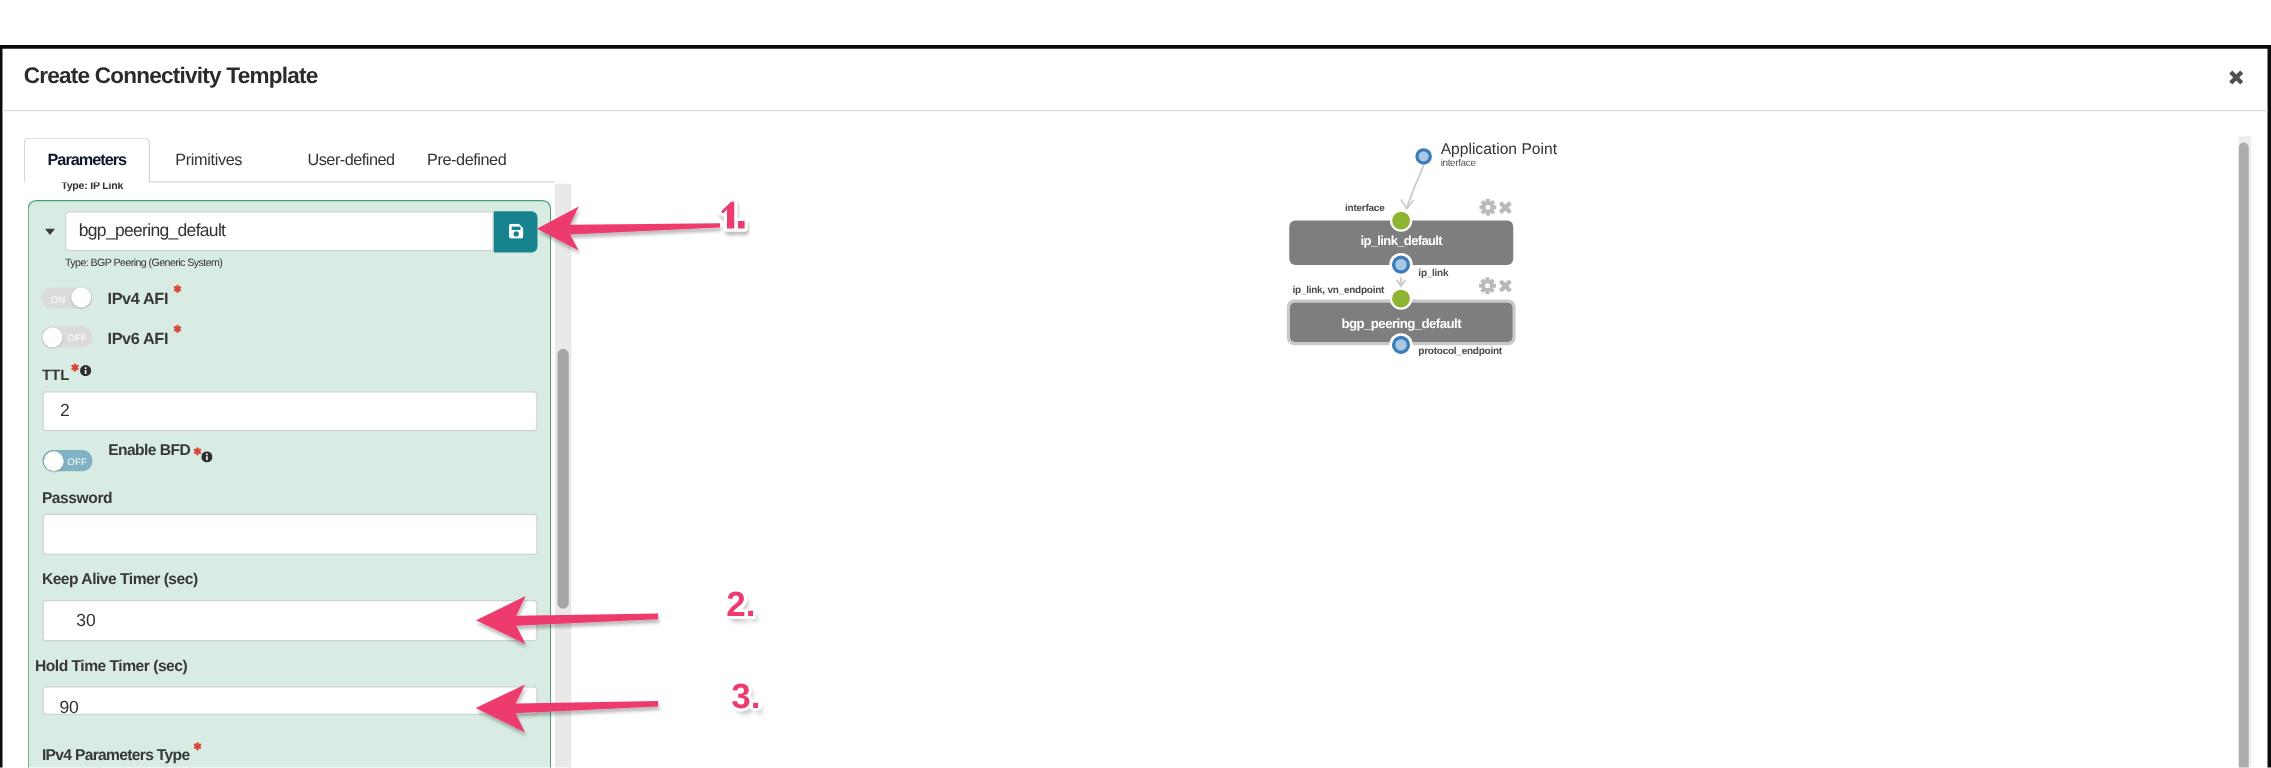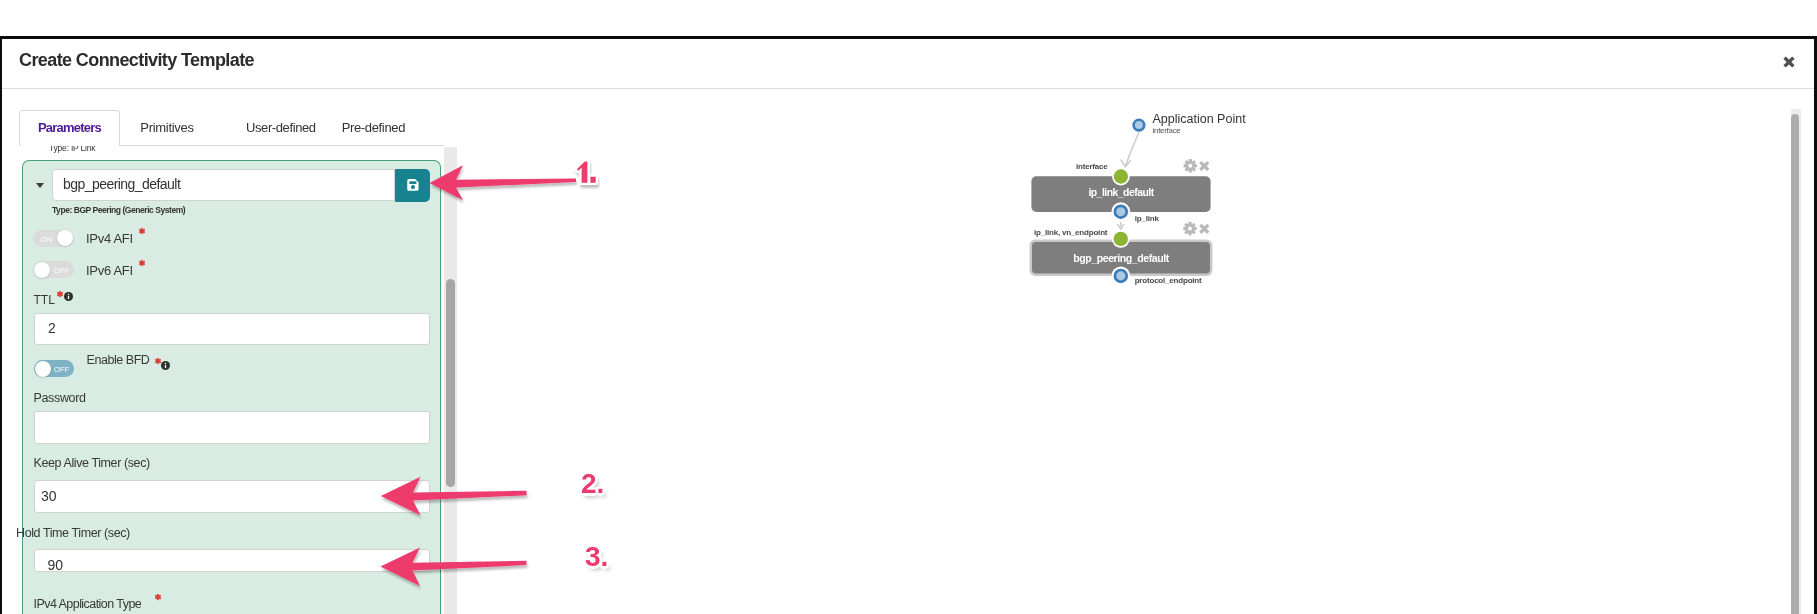--- a/index.html
+++ b/index.html
@@ -15,26 +15,26 @@
 #tabline { left:119px; top:109px; width:325px; height:1px; background:#d8d8d8; }
 #tabbox { left:19px; top:74px; width:101px; height:36px; border:1px solid #d8d8d8; border-bottom:none; border-radius:4px 4px 0 0; background:#fff; }
 .tab { top:84.8px; font-size:13px; color:#333; line-height:13px; }
 
 
 #card { left:22px; top:124px; width:418.5px; height:485.5px; background:#d8ece3; border:1.5px solid #47a173; border-bottom:none; border-radius:7px 7px 0 0; }
 #caret { left:36.3px; top:147.3px; width:0; height:0; border-left:4.2px solid transparent; border-right:4.2px solid transparent; border-top:5.2px solid #3d3d3d; }
 .inp { background:#fff; border:1px solid #cfd4d0; border-radius:3px; font-size:14px; color:#333; }
 #nameinp { left:52px; top:133px; width:343px; height:32px; border-radius:4px 0 0 4px; line-height:29px; padding-left:10px; font-size:14px; letter-spacing:-0.55px; }
 #savebtn { left:395px; top:132.5px; width:35px; height:33px; background:#17838f; border-radius:1px 5px 5px 1px; }
-#typebgp { left:52px; top:168.8px; font-size:8.5px; font-weight:bold; letter-spacing:-0.45px; color:#333; }
+#typebgp { left:52px; top:168.8px; font-size:8.5px; font-weight:normal; letter-spacing:-0.45px; color:#333; }
 
 .pill { width:40.5px; height:17.5px; border-radius:9px; }
 .knob { width:16px; height:16px; border-radius:50%; background:#fff; box-shadow:0 0.5px 1.5px rgba(0,0,0,0.25); }
 .ptxt { font-size:7.5px; font-weight:normal; color:#fff; letter-spacing:0.2px; }
-.lbl { font-weight:normal; color:#383838; line-height:1; }
+.lbl { font-weight:bold; color:#383838; line-height:1; }
 
 #ltrack { left:444px; top:111px; width:12.5px; height:499px; background:#e9e9e9; }
 #lthumb { left:445.8px; top:243.3px; width:9px; height:208px; background:#a6a6a6; border-radius:5px; }
 #rtrack { left:1791px; top:73px; width:9.5px; height:538px; background:#ededed; }
 #rthumb { left:1791.3px; top:78px; width:8px; height:533px; background:#adadad; border-radius:4px; }
 
 .num { font-size:28px; font-weight:bold; color:#ee3b6e; line-height:28px;
   text-shadow:-2px -2px 0 #fff, 2px -2px 0 #fff, -2px 2px 0 #fff, 2px 2px 0 #fff, -2.5px 0 0 #fff, 2.5px 0 0 #fff, 0 2.5px 0 #fff, 0 -2.5px 0 #fff, 3px 4px 4px rgba(0,0,0,0.3); }
 </style>
 </head>
@@ -47,27 +47,27 @@
   <div class="abs" id="title">Create Connectivity Template</div>
   <div class="abs" id="hr1"></div>
   <svg class="abs" style="left:1782px;top:19px" width="14" height="14" viewBox="0 0 14 14">
     <g transform="translate(7,7) rotate(45)" fill="#4f4f4f">
       <rect x="-6.2" y="-1.75" width="12.4" height="3.5"></rect>
       <rect x="-1.75" y="-6.2" width="3.5" height="12.4"></rect>
     </g>
   </svg>
   <div class="abs" id="tabline"></div>
   <div class="abs" id="tabbox"></div>
-  <div class="abs tab" style="left:38px;font-weight:bold;color:#4c1d95;letter-spacing:-0.8px">Parameters</div>
+  <div class="abs tab" style="left:38px;font-weight:bold;color:#0f172a;letter-spacing:-0.8px">Parameters</div>
   <div class="abs tab" style="left:140.3px;letter-spacing:-0.3px">Primitives</div>
   <div class="abs tab" style="left:246px;letter-spacing:-0.4px">User-defined</div>
   <div class="abs tab" style="left:341.7px;letter-spacing:-0.35px">Pre-defined</div>
 
   <div class="abs" style="left:49px;top:110.4px;width:60px;height:7.4px;overflow:hidden">
-      <div style="position:absolute;left:0;top:-3.1px;font-size:8.5px;font-weight:normal;letter-spacing:-0.2px;color:#333">Type: IP Link</div>
+      <div style="position:absolute;left:0;top:-3.1px;font-size:8.5px;font-weight:bold;letter-spacing:-0.2px;color:#333">Type: IP Link</div>
     </div>
   <div class="abs" id="card"></div>
   <div class="abs" id="caret"></div>
   <div class="abs inp" id="nameinp">bgp_peering_default</div>
   <div class="abs" id="savebtn">
     <svg class="abs" style="left:12px;top:10.5px" width="12" height="12" viewBox="0 0 11.5 12">
       <path d="M1.5,0 H7.8 L11.3,3.5 V10.3 a1.4,1.4 0 0 1 -1.4,1.4 H1.5 A1.5,1.5 0 0 1 0,10.2 V1.5 A1.5,1.5 0 0 1 1.5,0 Z" fill="#fff"></path>
       <rect x="2.1" y="2.3" width="7" height="2.7" fill="#17838f"></rect>
       <circle cx="5.7" cy="8.1" r="2.1" fill="#17838f"></circle>
     </svg>
@@ -127,26 +127,26 @@
   <svg class="abs" style="left:161px;top:325px" width="9" height="9" viewBox="0 0 9 9">
       <circle cx="4.5" cy="4.5" r="4.5" fill="#2f2f2f"></circle>
       <rect x="3.85" y="1.8" width="1.3" height="1.4" fill="#fff"></rect>
       <rect x="3.85" y="4" width="1.3" height="3.1" fill="#fff"></rect>
     </svg>
 
   <div class="abs lbl" style="left:33.5px;top:356px;font-size:12.5px;letter-spacing:-0.35px">Password</div>
   <div class="abs inp" style="left:34px;top:375px;width:395.5px;height:33px"></div>
 
   <div class="abs lbl" style="left:33.5px;top:420.6px;font-size:12.5px;letter-spacing:-0.4px">Keep Alive Timer (sec)</div>
-  <div class="abs inp" style="left:34px;top:444px;width:395.5px;height:32.5px;line-height:30.5px;padding-left:6px">30</div>
-
-  <div class="abs lbl" style="left:16px;top:491.3px;font-size:12.5px;letter-spacing:-0.4px">Hold Time Timer (sec)</div>
+  <div class="abs inp" style="left:34px;top:444px;width:395.5px;height:32.5px;line-height:30.5px;padding-left:26px">30</div>
+
+  <div class="abs lbl" style="left:28px;top:491.3px;font-size:12.5px;letter-spacing:-0.4px">Hold Time Timer (sec)</div>
   <div class="abs inp" style="left:34px;top:513px;width:395.5px;height:23px;line-height:31px;padding-left:12.5px">90</div>
 
-  <div class="abs lbl" style="left:33.5px;top:561.5px;font-size:12.5px;letter-spacing:-0.55px">IPv4 Application Type</div>
+  <div class="abs lbl" style="left:33.5px;top:561.5px;font-size:12.5px;letter-spacing:-0.55px">IPv4 Parameters Type</div>
   <svg class="abs" style="left:154.2px;top:557px" width="8" height="8" viewBox="0 0 8 8">
       <g transform="translate(4,4)" fill="#dc4437">
         <rect x="-0.95" y="-3.3" width="1.9" height="6.6" rx="0.95"></rect>
         <rect x="-0.95" y="-3.3" width="1.9" height="6.6" rx="0.95" transform="rotate(60)"></rect>
         <rect x="-0.95" y="-3.3" width="1.9" height="6.6" rx="0.95" transform="rotate(-60)"></rect>
       </g>
     </svg>
   <div class="abs" style="left:34px;top:585.3px;width:13px;height:13px;border-radius:50%;border:1.5px solid #b9b9b9;background:#fff"></div>
   <div class="abs" style="left:52px;top:585.4px;font-size:13.5px;color:#333;line-height:1">None</div>
   <div class="abs" style="left:30px;top:605px;width:24px;height:4.7px;overflow:hidden">

